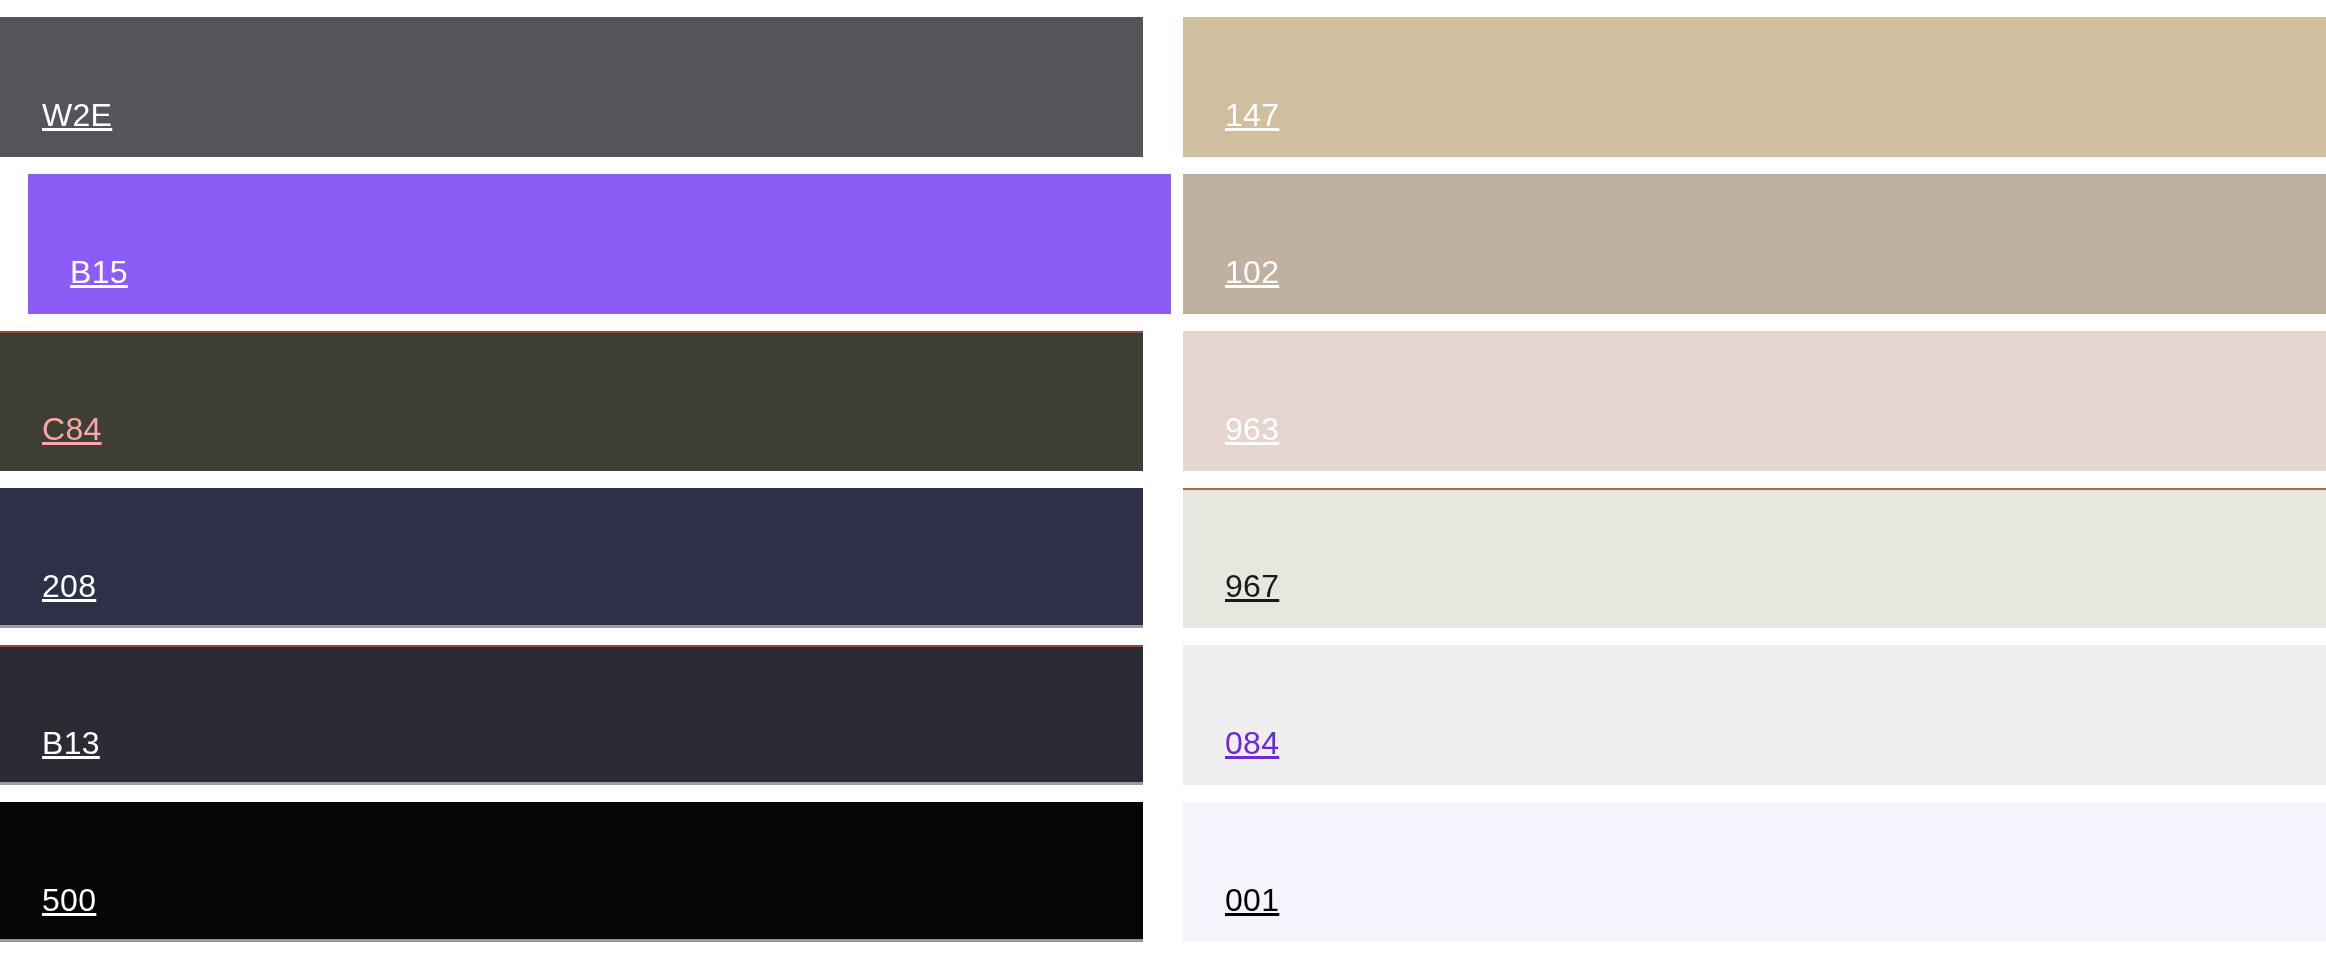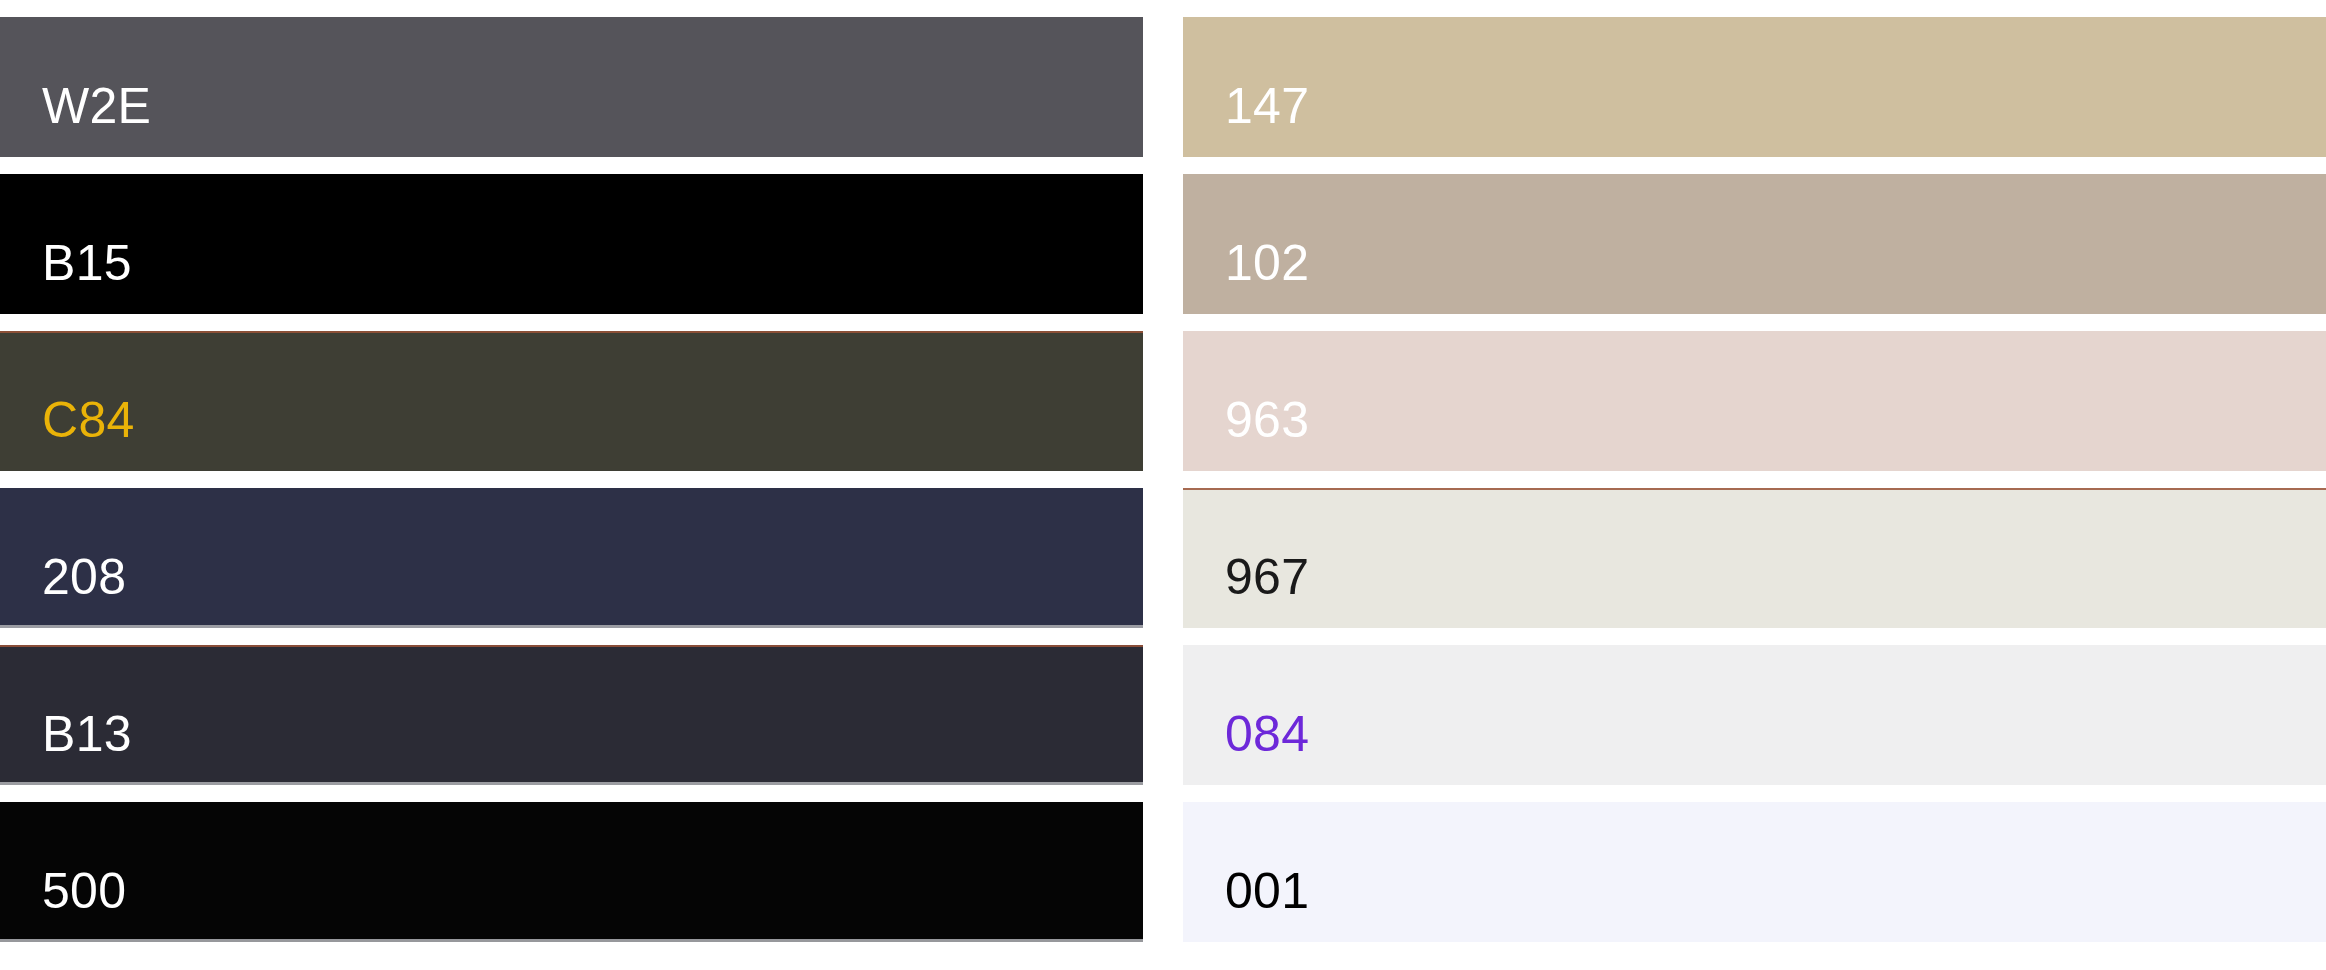--- a/index.html
+++ b/index.html
@@ -83,46 +83,47 @@
     right: 0;
     height: 3px;
     background: #a7a9ad;
     opacity: 0.9;
     pointer-events: none;
   }
 
   .swatch-label {
     position: relative;
     z-index: 2;
-    font-size: 50px;
+    font-size: 32px;
     line-height: 1;
     font-weight: 400;
     letter-spacing: 0.3px;
     padding: 0 0 26px 42px;
     white-space: nowrap;
     user-select: none;
+    text-decoration: underline;
   }
 </style>
 </head>
 <body>
 
 <div id="palette-board" style="background-color: rgb(255, 255, 255);">
 
   <div class="swatch-column" id="column-left">
 
     <div class="swatch" style="background-color: rgb(85, 84, 90);">
       <span class="swatch-label" style="color: rgb(255, 255, 255);">W2E</span>
     </div>
 
-    <div class="swatch" style="background-color: #000000;">
+    <div class="swatch" style="background-color: #8b5cf6; margin-left: 28px;">
       <span class="swatch-label" style="color: rgb(255, 255, 255);">B15</span>
     </div>
 
     <div class="swatch has-top-line" style="background-color: rgb(62, 62, 52);">
-      <span class="swatch-label" style="color: #eab308;">C84</span>
+      <span class="swatch-label" style="color: #fca5a5;">C84</span>
     </div>
 
     <div class="swatch has-bottom-line" style="background-color: rgb(45, 48, 71);">
       <span class="swatch-label" style="color: rgb(255, 255, 255);">208</span>
     </div>
 
     <div class="swatch has-top-line has-bottom-line" style="background-color: rgb(43, 43, 53);">
       <span class="swatch-label" style="color: rgb(255, 255, 255); margin-top: 33px;">B13</span>
     </div>
 

